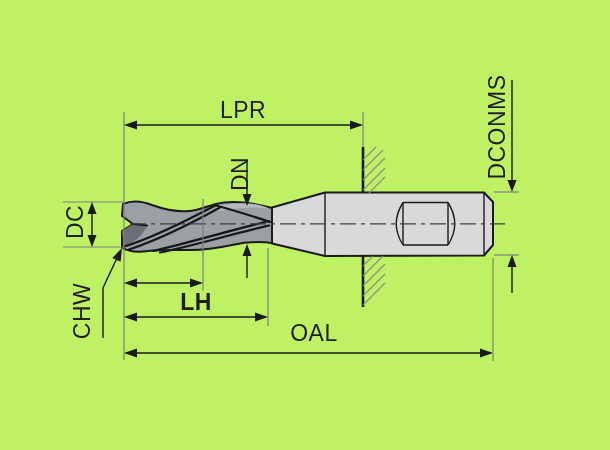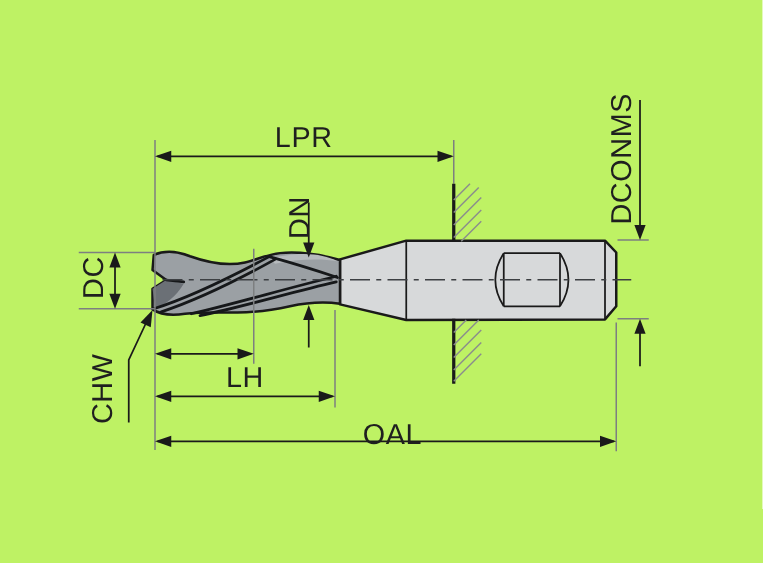--- a/index.html
+++ b/index.html
@@ -148,16 +148,16 @@
       <polyline class="ln" points="103,338 103,288 117,258"></polyline>
       <polygon class="arrow" points="122,248 120.6,261.7 112.4,257.9"></polygon>
     </g>
   </svg>
 
   <div class="label" style="left:243px; top:110px;">LPR</div>
   <div class="label vert" style="left:497px; top:127px;">DCONMS</div>
   <div class="label vert" style="left:240px; top:174px;">DN</div>
   <div class="label vert" style="left:75px;  top:222px;">DC</div>
   <div class="label vert" style="left:82px;  top:311px;">CHW</div>
-  <div class="label" style="left:196px; top:302px;">LH</div>
-  <div class="label" style="left:314px; top:348px;">OAL</div>
+  <div class="label" style="left:196px; top:302px;font-weight:bold;">LH</div>
+  <div class="label" style="left:314px; top:333px;">OAL</div>
 
 </div>
 
 </body></html>

